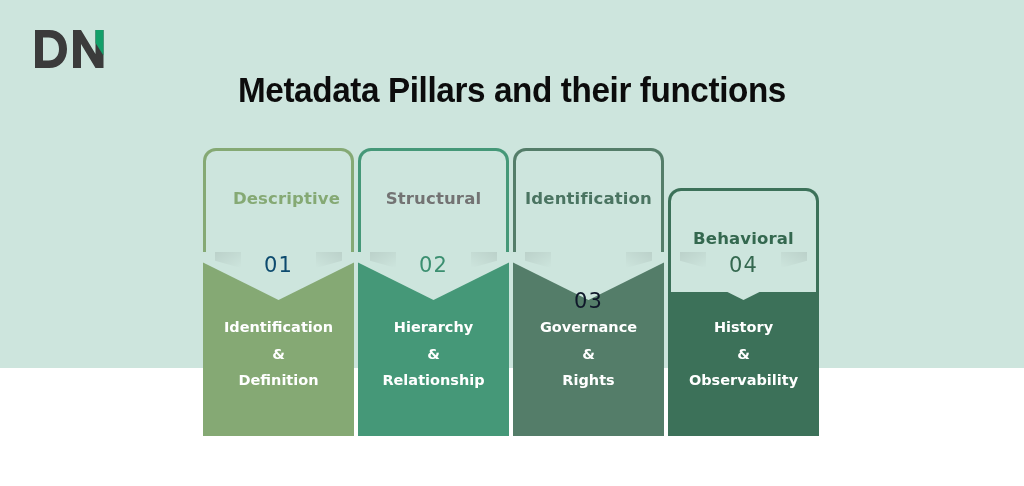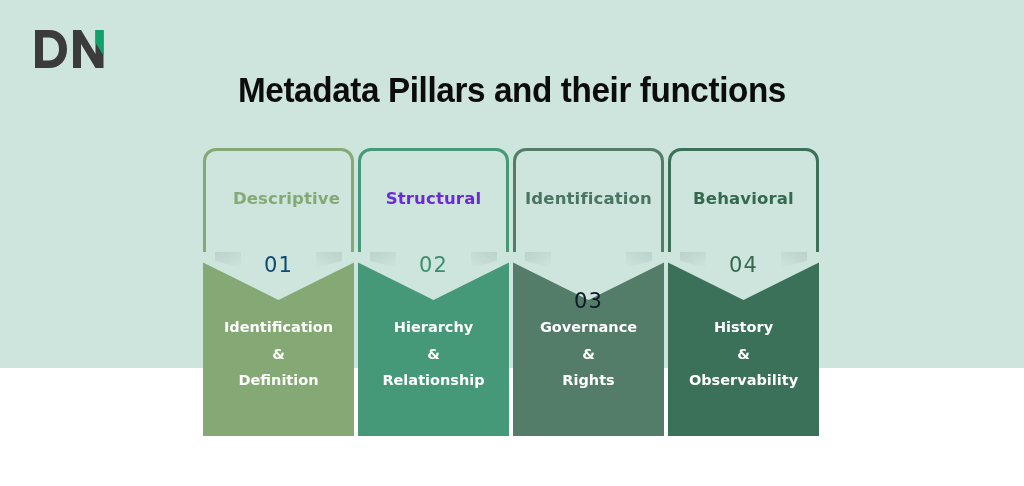--- a/index.html
+++ b/index.html
@@ -207,21 +207,21 @@
         <span class="fn-line">Definition</span>
       </div>
     </div>
 
     <div class="pillar">
       <div class="pillar-body" style="background:#459878;"></div>
       <div class="pillar-chevron"></div>
       <div class="chev-shade-l"></div>
       <div class="chev-shade-r"></div>
       <div class="pillar-head" style="border-color:#459878;">
-        <div class="pillar-label" style="color:#6d28d9;">Structural</div>
+        <div class="pillar-label" style="color:#737373;">Structural</div>
       </div>
       <div class="pillar-number" style="color:#3b8f70;">02</div>
       <div class="pillar-functions">
         <span class="fn-line">Hierarchy</span>
         <span class="fn-line">&amp;</span>
         <span class="fn-line">Relationship</span>
       </div>
     </div>
 
     <div class="pillar">
@@ -238,21 +238,21 @@
         <span class="fn-line">&amp;</span>
         <span class="fn-line">Rights</span>
       </div>
     </div>
 
     <div class="pillar">
       <div class="pillar-body" style="background:#3c7159;"></div>
       <div class="pillar-chevron"></div>
       <div class="chev-shade-l"></div>
       <div class="chev-shade-r"></div>
-      <div class="pillar-head" style="border-color:#3c7159;">
+      <div class="pillar-head" style="border-color:#3c7159;margin-top:40px;">
         <div class="pillar-label" style="color:#34684f;">Behavioral</div>
       </div>
       <div class="pillar-number" style="color:#34684f;">04</div>
       <div class="pillar-functions">
         <span class="fn-line">History</span>
         <span class="fn-line">&amp;</span>
         <span class="fn-line">Observability</span>
       </div>
     </div>
 

